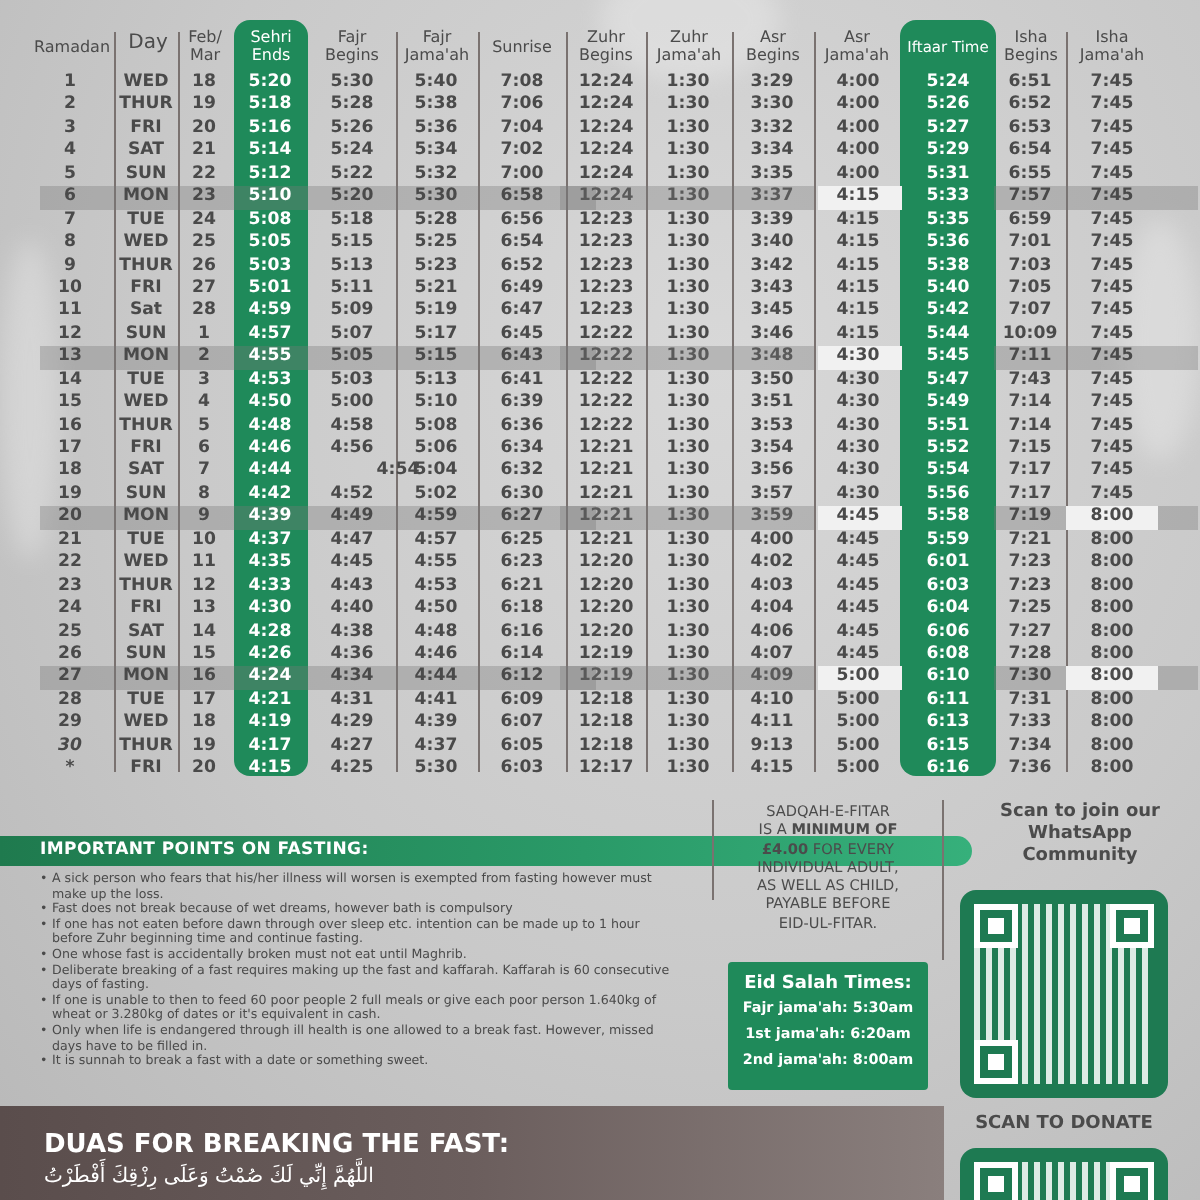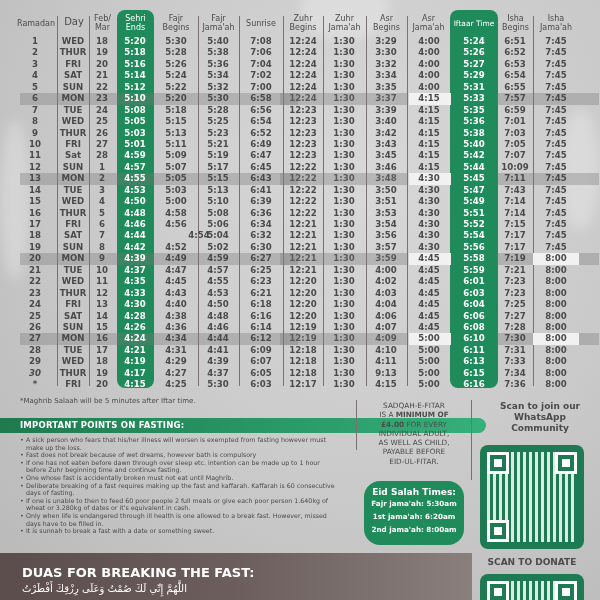--- a/index.html
+++ b/index.html
@@ -52,21 +52,21 @@
   .imp-title { position: absolute; left: 20px; top: 420px; font-size: 8.5px; font-weight: bold; color: #ffffff; letter-spacing: 0.2px; }
   .points { position: absolute; left: 20px; top: 436px; width: 320px; font-size: 6.3px; line-height: 7.6px; color: #4a4a4a; list-style: none; }
   .points li { padding-left: 6px; position: relative; }
   .points li::before { content: "•"; position: absolute; left: 0; }
   .divider-v { position: absolute; left: 356px; top: 400px; width: 1px; height: 50px; background: #7a7270; }
   .divider-v2 { position: absolute; left: 471px; top: 400px; width: 1px; height: 80px; background: #7a7270; }
   .sadqah { position: absolute; left: 366px; top: 401px; width: 96px; text-align: center; font-size: 7.3px; line-height: 9.3px; color: #4b4b4b; }
   .sadqah b { font-weight: bold; }
   .eid-box {
     position: absolute; left: 364px; top: 481px; width: 100px; height: 64px;
-    background: #1f8a5a; border-radius: 16px; color: #ffffff; text-align: center;
+    background: #1f8a5a; border-radius: 2px; color: #ffffff; text-align: center;
   }
   .eid-title { font-size: 9px; font-weight: bold; margin-top: 6px; }
   .eid-line { font-size: 7.2px; line-height: 13px; font-weight: bold; }
   .wa-title { position: absolute; left: 480px; top: 401px; width: 120px; text-align: center; font-size: 9px; line-height: 11px; font-weight: bold; color: #4b4b4b; }
   .qr {
     position: absolute; background: #1e7a52; border-radius: 8px; padding: 7px;
   }
   .qr.wa { left: 480px; top: 445px; width: 104px; height: 104px; }
   .qr.donate { left: 480px; top: 574px; width: 104px; height: 40px; border-radius: 8px 8px 0 0; }
   .qr-inner { width: 100%; height: 100%; background:
@@ -633,21 +633,20 @@
         <div class="cell " style="left: 386px;">4:15</div>
         <div class="cell " style="left: 429px;">5:00</div>
         <div class="cell white" style="left: 474px;">6:16</div>
         <div class="cell " style="left: 515px;">7:36</div>
         <div class="cell " style="left: 556px;">8:00</div>
       </div>
     </div>
 </div>
 
 <div class="notes">
-  <div>*Maghrib Salaah will be 5 minutes after Iftar time.</div>
 </div>
 
 <div class="imp-bar"></div>
 <div class="imp-title">IMPORTANT POINTS ON FASTING:</div>
 <ul class="points">
   <li>A sick person who fears that his/her illness will worsen is exempted from fasting however must make up the loss.</li>
   <li>Fast does not break because of wet dreams, however bath is compulsory</li>
   <li>If one has not eaten before dawn through over sleep etc. intention can be made up to 1 hour before Zuhr beginning time and continue fasting.</li>
   <li>One whose fast is accidentally broken must not eat until Maghrib.</li>
   <li>Deliberate breaking of a fast requires making up the fast and kaffarah. Kaffarah is 60 consecutive days of fasting.</li>

